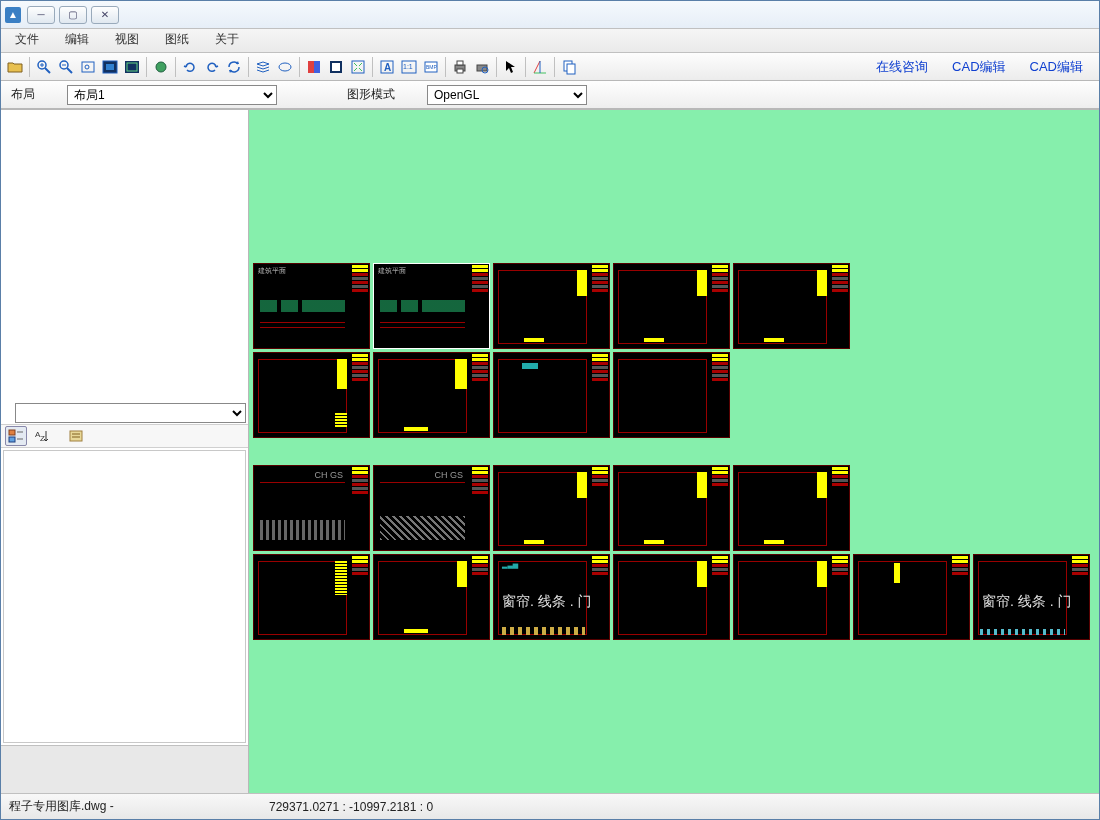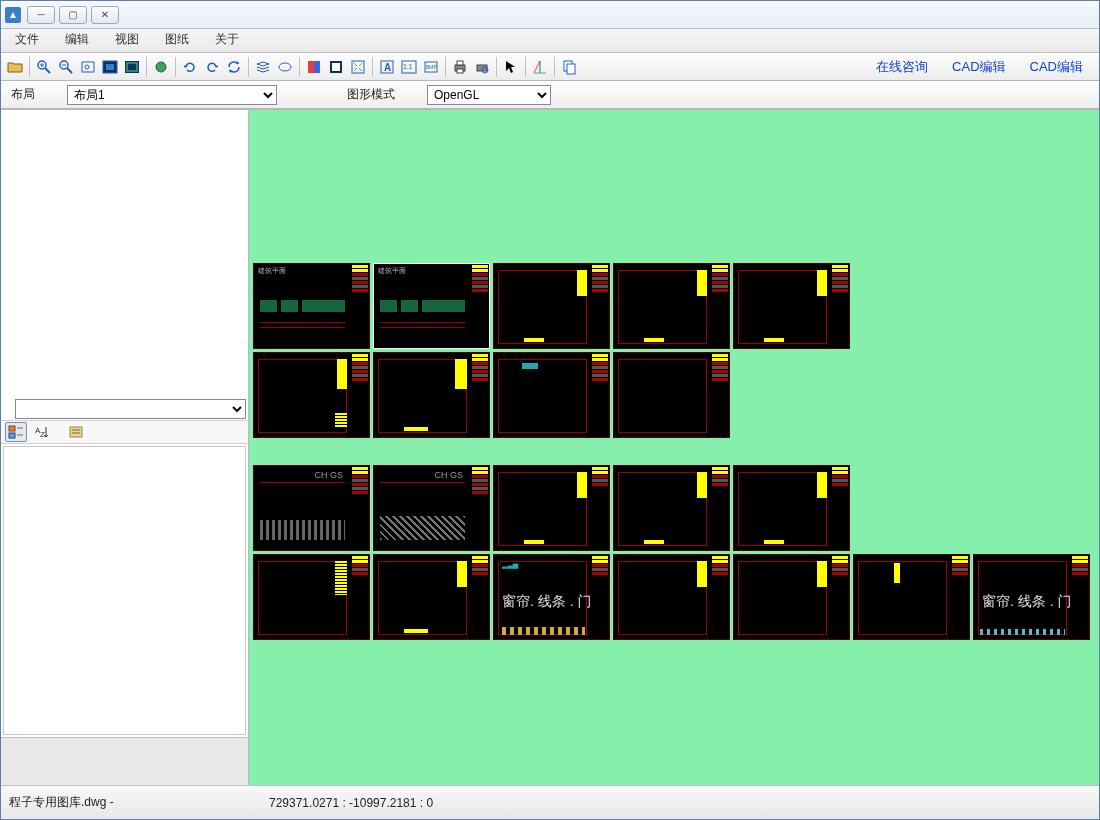--- a/index.html
+++ b/index.html
@@ -15,33 +15,33 @@
 .toolbar { height: 28px; background: linear-gradient(#fdfdfd, #ececec); border-bottom: 1px solid #b8b8b8; display: flex; align-items: center; padding: 0 4px; gap: 2px; }
 .tbtn { width: 20px; height: 20px; display: flex; align-items: center; justify-content: center; cursor: default; border: 1px solid transparent; border-radius: 2px; }
 .tbtn svg { width: 16px; height: 16px; }
 .tsep { width: 1px; height: 20px; background: #c0c0c0; margin: 0 2px; }
 .toolbar .links { margin-left: auto; display: flex; gap: 24px; padding-right: 12px; }
 .toolbar .links a { color: #1040d0; font-size: 13px; cursor: pointer; }
 .optbar { height: 28px; background: linear-gradient(#fefefe, #eee); border-bottom: 1px solid #b8b8b8; display: flex; align-items: center; padding: 0 10px; gap: 20px; }
 .optbar label { color: #222; }
 .combo { height: 20px; border: 1px solid #888; background: #fff; font-size: 12px; padding: 0 2px; margin-left: 12px; }
 .combo.wide { width: 210px; }
-.combo.med { width: 124px; }
+.combo.med { width: 160px; }
 .main { flex: 1; display: flex; min-height: 0; border-top: 1px solid #b8b8b8; }
 .sidebar { width: 248px; background: #fff; border-right: 1px solid #b8b8b8; display: flex; flex-direction: column; }
 .side-top { flex: 1; background: #fff; }
 .side-mid { height: 22px; display: flex; align-items: center; padding: 0 2px; }
 .side-mid .combo { flex: 1; }
 .side-tools { height: 24px; display: flex; align-items: center; gap: 4px; padding: 2px 4px; border-top: 1px solid #d0d0d0; border-bottom: 1px solid #d0d0d0; background: #f7f7f7; }
 .side-tools .stbtn { width: 22px; height: 20px; border: 1px solid transparent; display: flex; align-items: center; justify-content: center; border-radius: 2px; }
 .side-tools .stbtn.active { border-color: #88a; background: #e4eaf2; }
 .side-panel { flex: 1; border: 1px solid #c8c8c8; margin: 2px; background: #fff; }
 .side-bottom { height: 48px; background: #e8e8e8; border-top: 1px solid #c0c0c0; }
 .canvas { flex: 1; background: #86efac; position: relative; overflow: hidden; }
-.status { height: 34px; background: linear-gradient(#f8f8f8,#e8e8e8); border-top: 1px solid #c0c0c0; display: flex; align-items: center; padding: 4px 8px; font-size: 12px; color: #222; }
+.status { height: 26px; background: linear-gradient(#f8f8f8,#e8e8e8); border-top: 1px solid #c0c0c0; display: flex; align-items: center; padding: 4px 8px; font-size: 12px; color: #222; }
 .status .sb-left { width: 248px; }
 .status .sb-coord { margin-left: 12px; }
 
 
 .thumb-grid { position: absolute; left: 4px; top: 153px; }
 .row { display: flex; gap: 3px; margin-bottom: 3px; }
 .thumb { width: 117px; height: 86px; border: 1px solid #550000; background: #000; position: relative; overflow: hidden; }
 .thumb.sel { border: 1px solid #fff; }
 .thumb .redframe { position: absolute; left: 4px; top: 6px; right: 22px; bottom: 4px; border: 1px solid #990000; }
 .thumb .sidestrip { position: absolute; right: 0; top: 0; width: 18px; height: 100%; background: #000; }

